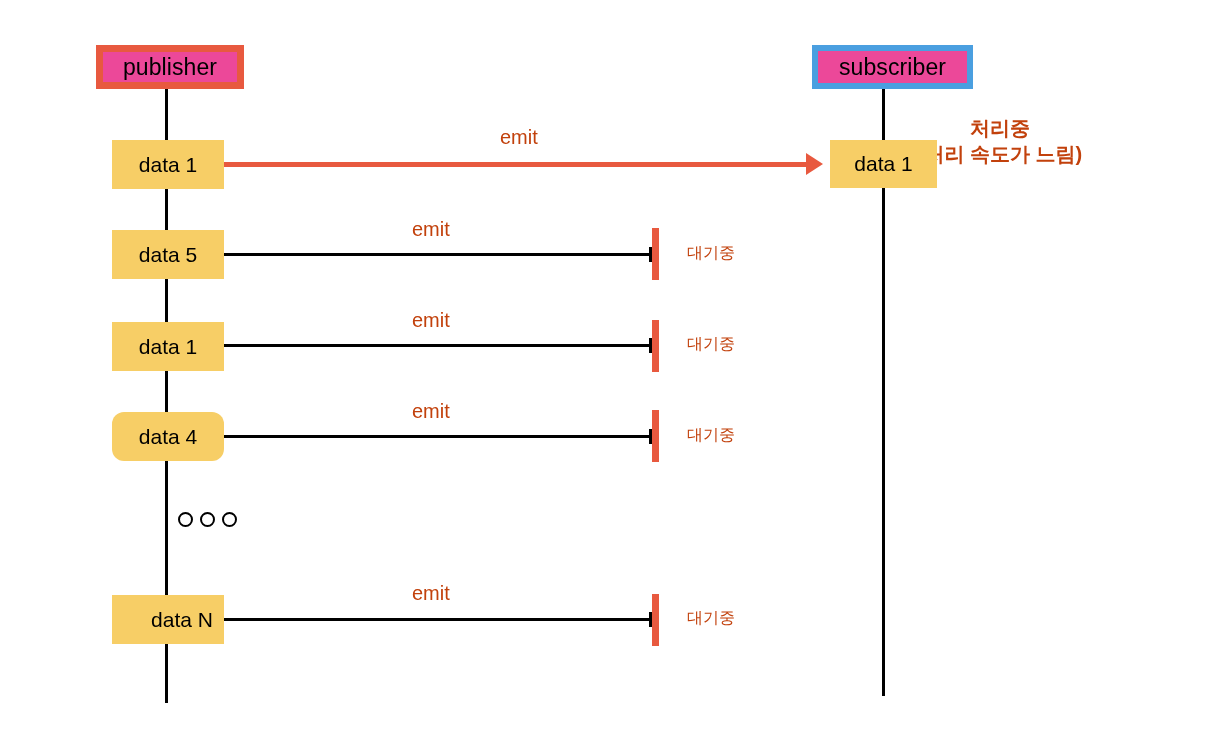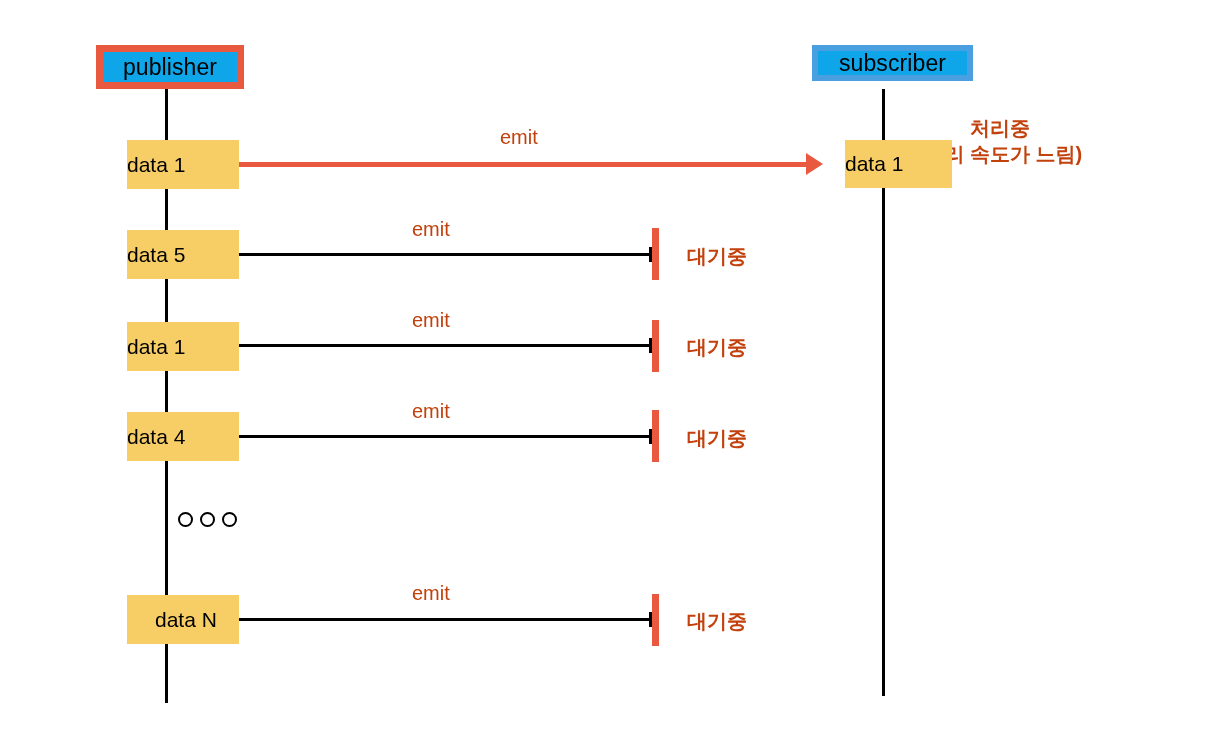--- a/index.html
+++ b/index.html
@@ -16,40 +16,40 @@
     width: 1206px;
     height: 734px;
     background: #ffffff;
     overflow: hidden;
   }
 
   
   .participant {
     position: absolute;
     box-sizing: border-box;
-    background: #0ea5e9;
+    background: #ec4899;
     display: flex;
     align-items: center;
     justify-content: center;
     font-size: 23px;
     color: #000000;
     letter-spacing: 0.1px;
   }
   .participant.publisher {
     left: 96px;
     top: 45px;
     width: 148px;
     height: 44px;
     border: 7px solid #e8593f;
   }
   .participant.subscriber {
     left: 812px;
     top: 45px;
     width: 161px;
-    height: 36px;
+    height: 44px;
     border: 6px solid #4a9fe0;
   }
 
   
   .lifeline {
     position: absolute;
     width: 3px;
     background: #000000;
   }
   .lifeline.pub {
@@ -63,24 +63,24 @@
     height: 607px;
   }
 
   
   .data-box {
     position: absolute;
     box-sizing: border-box;
     background: #f7ce66;
     display: flex;
     align-items: center;
+    justify-content: center;
     font-size: 21px;
     color: #000000;
     z-index: 4;
-    margin-left: 15px;
   }
   .data-box.left {
     left: 112px;
     width: 112px;
     height: 49px;
   }
   .data-box.right {
     left: 830px;
     width: 107px;
     height: 48px;
@@ -125,22 +125,22 @@
   
   .label {
     position: absolute;
     color: #c2410c;
     white-space: nowrap;
   }
   .label.emit {
     font-size: 20px;
   }
   .label.waiting {
-    font-size: 20px;
-    font-weight: bold;
+    font-size: 16px;
+    font-weight: normal;
   }
   .label.note {
     font-size: 20px;
     font-weight: bold;
     text-align: center;
     line-height: 1.28;
   }
 
   
   .ellipsis-group {
@@ -204,21 +204,21 @@
 
   <div class="data-box left" style="top:322px;">
     <span>data 1</span>
   </div>
   <div class="msg-line" style="left:224px; top:344px; width:432px;"></div>
   <div class="msg-tick" style="left:649px; top:338px;"></div>
   <div class="stop-bar" style="left:652px; top:320px; height:52px;"></div>
   <div class="label emit" style="left:412px; top:309px;">emit</div>
   <div class="label waiting" style="left:687px; top:334px;">대기중</div>
 
-  <div class="data-box left" style="top:412px;">
+  <div class="data-box left" style="top:412px;border-radius:12px;">
     <span>data 4</span>
   </div>
   <div class="msg-line" style="left:224px; top:435px; width:432px;"></div>
   <div class="msg-tick" style="left:649px; top:429px;"></div>
   <div class="stop-bar" style="left:652px; top:410px; height:52px;"></div>
   <div class="label emit" style="left:412px; top:400px;">emit</div>
   <div class="label waiting" style="left:687px; top:425px;">대기중</div>
 
   <div class="ellipsis-group" style="left:178px; top:512px;">
     <span class="ellipsis-dot"></span>

